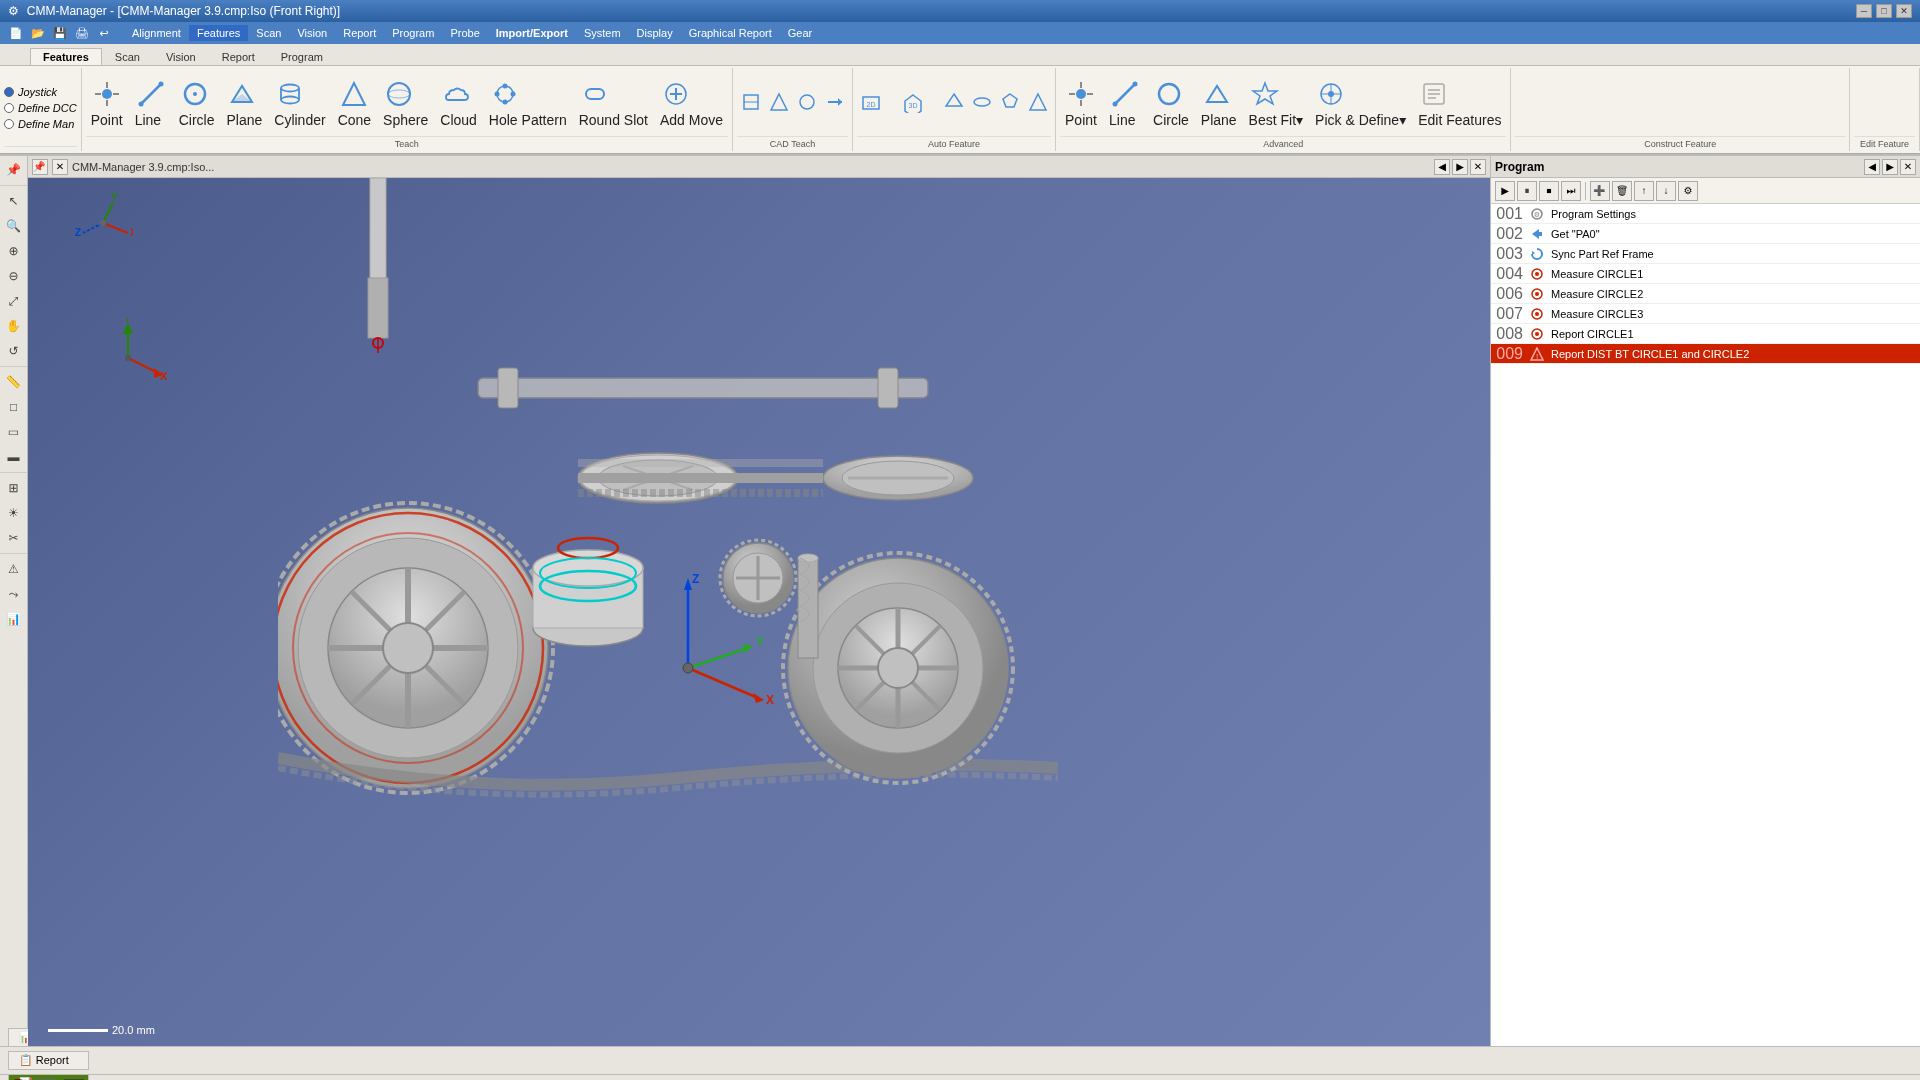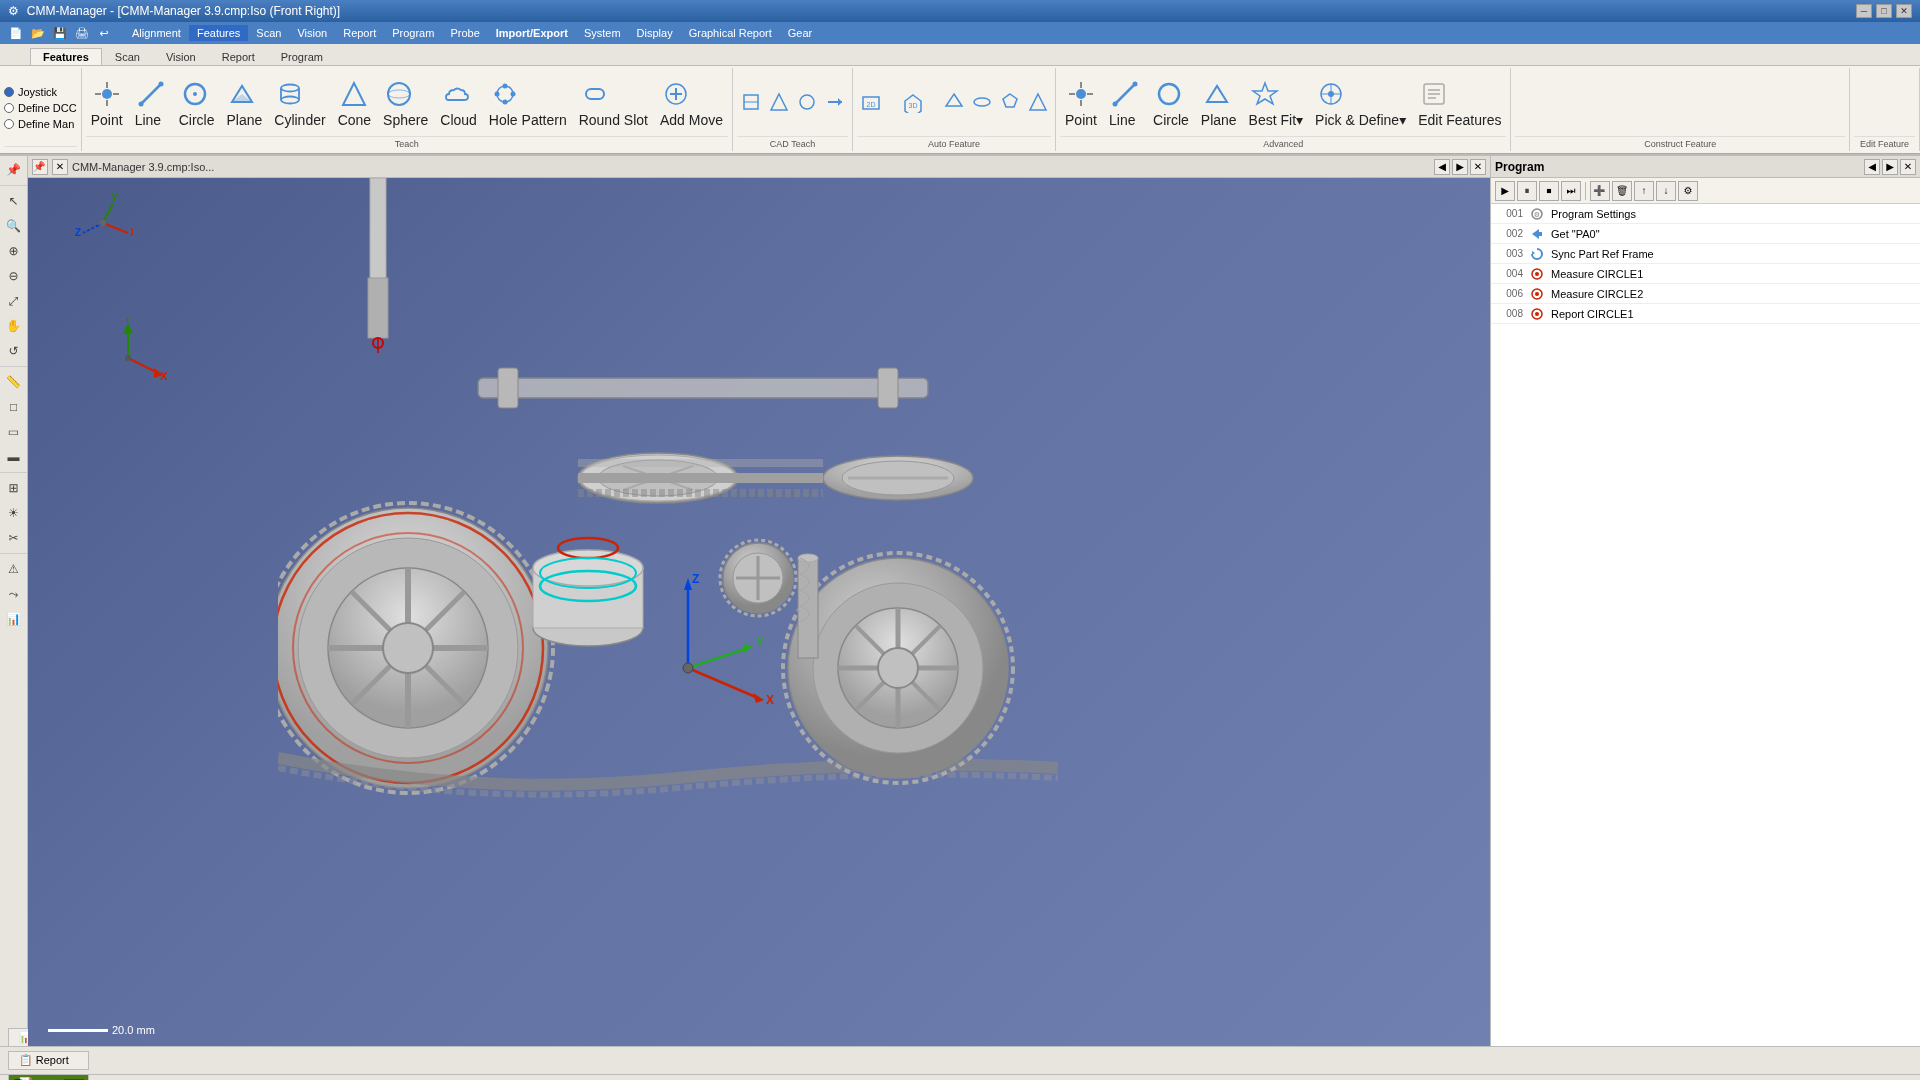--- a/index.html
+++ b/index.html
@@ -270,21 +270,21 @@
       display: flex;
       align-items: center;
       height: 20px;
       padding: 0 4px;
       gap: 6px;
       border-bottom: 1px solid #eee;
       cursor: pointer;
       font-size: 11px;
     }
     .program-row.error { background: #cc2200; color: white; }
-    .row-num { width: 28px; color: #666; font-size: 10px; text-align: right; }
+    .row-num { width: 28px; color: #666; font-size: 16px; text-align: right; }
     .program-row.error .row-num { color: #ffaaaa; }
     .row-icon { width: 16px; height: 16px; display: flex; align-items: center; justify-content: center; font-size: 10px; }
     .row-text { flex: 1; }
 
     
     .bottom-panel {
       height: 28px;
       background: #e8e4de;
       border-top: 1px solid #bbb;
       display: flex;
@@ -337,20 +337,21 @@
       border: 1px solid transparent;
       color: white;
       font-size: 11px;
     }
     .joystick-item {
       display: flex;
       align-items: center;
       gap: 4px;
       cursor: pointer;
       padding: 1px 0;
+      font-style: italic;
     }
     .radio-circle {
       width: 10px; height: 10px;
       border: 1px solid #666;
       border-radius: 50%;
       background: white;
     }
     .radio-circle.checked { background: #316ac5; }
   </style>
 </head>
@@ -972,32 +973,52 @@
         <span class="row-num">006</span>
         <span class="row-icon">
           <svg width="14" height="14">
               <circle cx="7" cy="7" r="5" fill="none" stroke="#cc2200" stroke-width="1.5"></circle>
               <circle cx="7" cy="7" r="2" fill="#cc2200"></circle>
             </svg>
         </span>
         <span class="row-text">Measure CIRCLE2</span>
       </div>
 
+      <div class="program-row">
+        <span class="row-num">007</span>
+        <span class="row-icon">
+          <svg width="14" height="14">
+              <circle cx="7" cy="7" r="5" fill="none" stroke="#cc2200" stroke-width="1.5"></circle>
+              <circle cx="7" cy="7" r="2" fill="#cc2200"></circle>
+            </svg>
+        </span>
+        <span class="row-text">Measure CIRCLE3</span>
+      </div>
 
       <div class="program-row">
         <span class="row-num">008</span>
         <span class="row-icon">
           <svg width="14" height="14">
               <circle cx="7" cy="7" r="5" fill="none" stroke="#cc2200" stroke-width="1.5"></circle>
               <circle cx="7" cy="7" r="2" fill="#cc2200"></circle>
             </svg>
         </span>
         <span class="row-text">Report CIRCLE1</span>
       </div>
 
+      <div class="program-row error" style="background:#cc2200; color:white;">
+        <span class="row-num" style="color:#ffaaaa;">009</span>
+        <span class="row-icon">
+          <svg width="14" height="14">
+              <polygon points="7,1 13,13 1,13" fill="none" stroke="#ffaaaa" stroke-width="1.5"></polygon>
+              <text x="7" y="12" text-anchor="middle" font-size="8" fill="#ffaaaa">!</text>
+            </svg>
+        </span>
+        <span class="row-text" style="color:white;">Report DIST BT CIRCLE1 and CIRCLE2</span>
+      </div>
     </div>
   </div>
 </div>
 
 <div class="bottom-panel">
   <div class="bottom-tabs">
     <div class="bottom-tab">
       <span>📊 </span>
       <span>Feature</span>
     </div>

